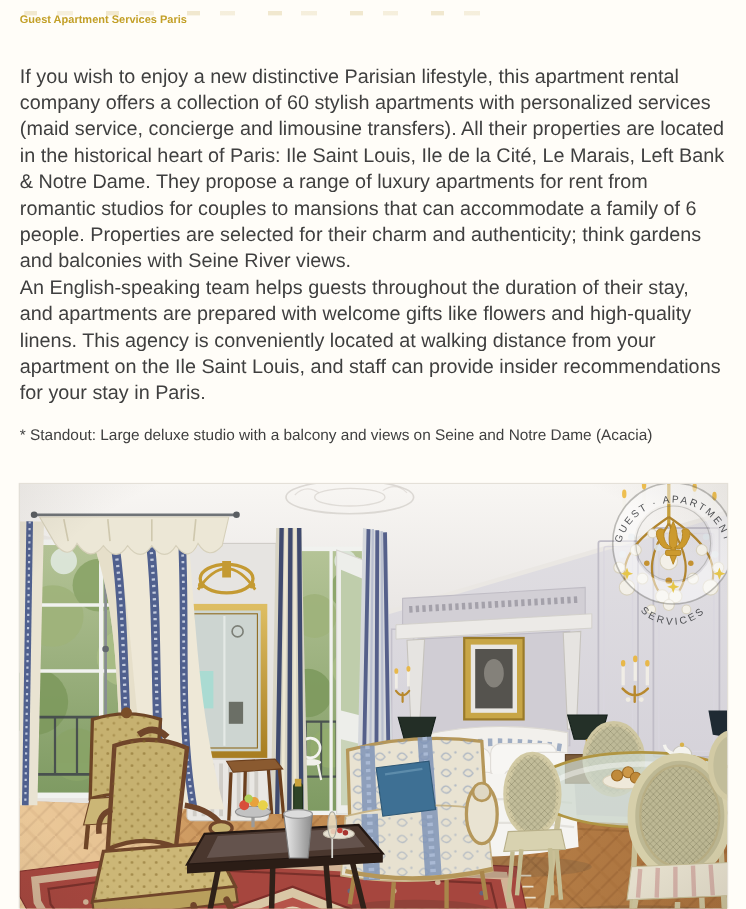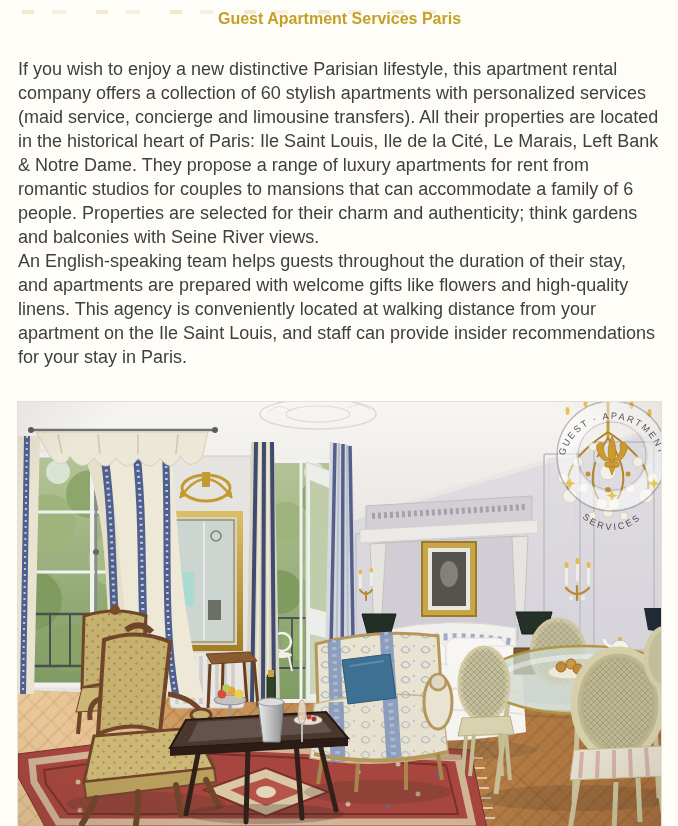--- a/index.html
+++ b/index.html
@@ -12,23 +12,22 @@
   .page{position:relative;width:678px;height:826px;}
   .content{padding:0 17px 0 18px;}
   .top-remnant{
     position:absolute;top:0;left:22px;width:440px;height:4px;opacity:.45;
     background:repeating-linear-gradient(90deg,
       rgba(186,150,46,.45) 0 12px, transparent 12px 30px,
       rgba(186,150,46,.30) 30px 44px, transparent 44px 74px);
   }
   h1.article-heading{
     margin:10px 0 0 0;
-    font-size:16px;line-height:17px;font-weight:bold;
+    font-size:10px;line-height:17px;font-weight:bold;
     color:#c3a028;
-    text-align:center;
   }
   p.body-text{
     margin:30px 0 0 0;
     font-size:18px;line-height:24px;color:#3f3f3f;
     width:643px;
   }
   p.standout-line{
     margin:14px 0 0 0;
     font-size:14px;line-height:24px;color:#3f3f3f;width:643px;
   }
@@ -50,20 +49,21 @@
 
 <div class="page">
   <div class="top-remnant"></div>
   <div class="content">
 
     <h1 class="article-heading">Guest Apartment Services Paris</h1>
 
     <p class="body-text"><span>If you wish to enjoy a new distinctive Parisian lifestyle, this apartment rental company offers a collection of 60 stylish apartments with personalized services (maid service, concierge and limousine transfers). All their properties are located in the historical heart of Paris: Ile Saint Louis, Ile de la Cité, Le Marais, Left Bank &amp; Notre Dame. They propose a range of luxury apartments for rent from romantic studios for couples to mansions that can accommodate a family of 6 people. Properties are selected for their charm and authenticity; think gardens and balconies with Seine River views.</span><br>
     <span>An English-speaking team helps guests throughout the duration of their stay, and apartments are prepared with welcome gifts like flowers and high-quality linens. This agency is conveniently located at walking distance from your apartment on the Ile Saint Louis, and staff can provide insider recommendations for your stay in Paris.</span></p>
 
+    <p class="standout-line">* Standout: Large deluxe studio with a balcony and views on Seine and Notre Dame (Acacia)</p>
 
     <div class="photo-wrap">
       <svg viewBox="0 0 643 430" width="643" height="430">
         <defs>
           <linearGradient id="ceil" x1="0" y1="0" x2="0" y2="1">
             <stop offset="0" stop-color="#f8f6f3"></stop>
               <stop offset="1" stop-color="#e9e6e4"></stop>
           </linearGradient>
           <linearGradient id="wallL" x1="0" y1="0" x2="0" y2="1">
             <stop offset="0" stop-color="#dedbe0"></stop>

